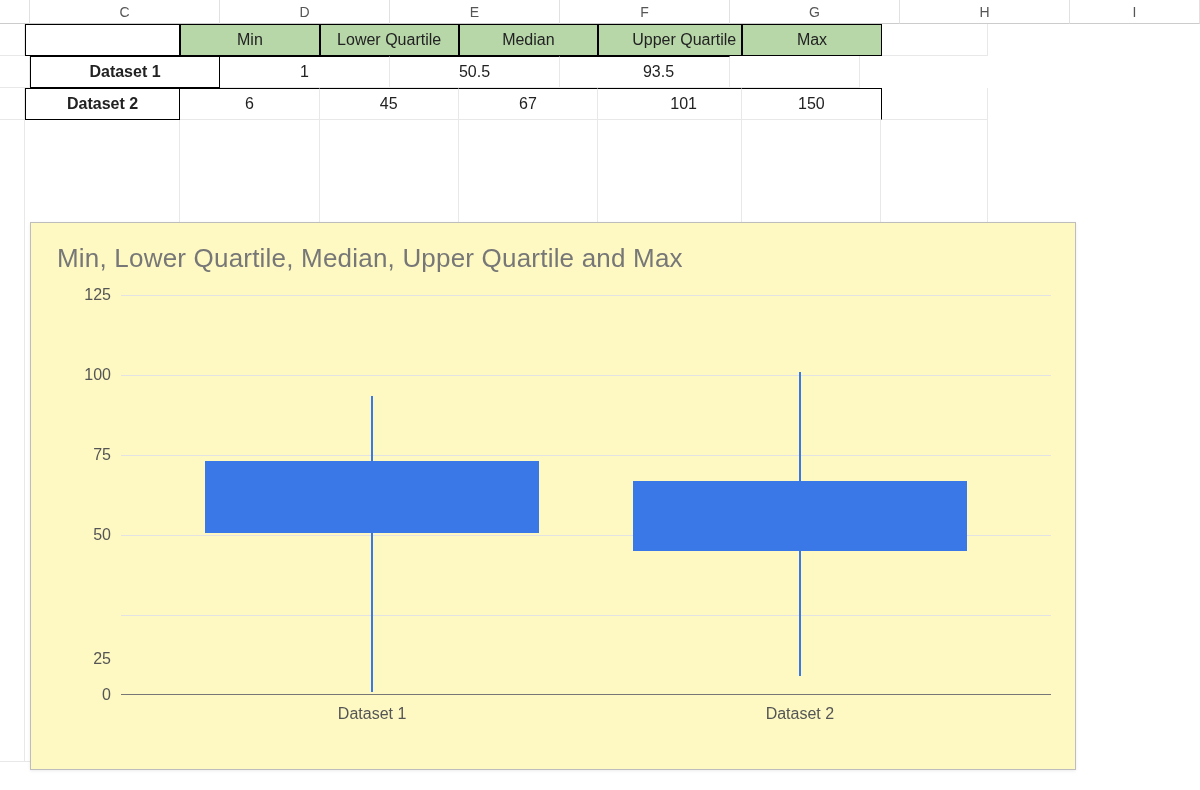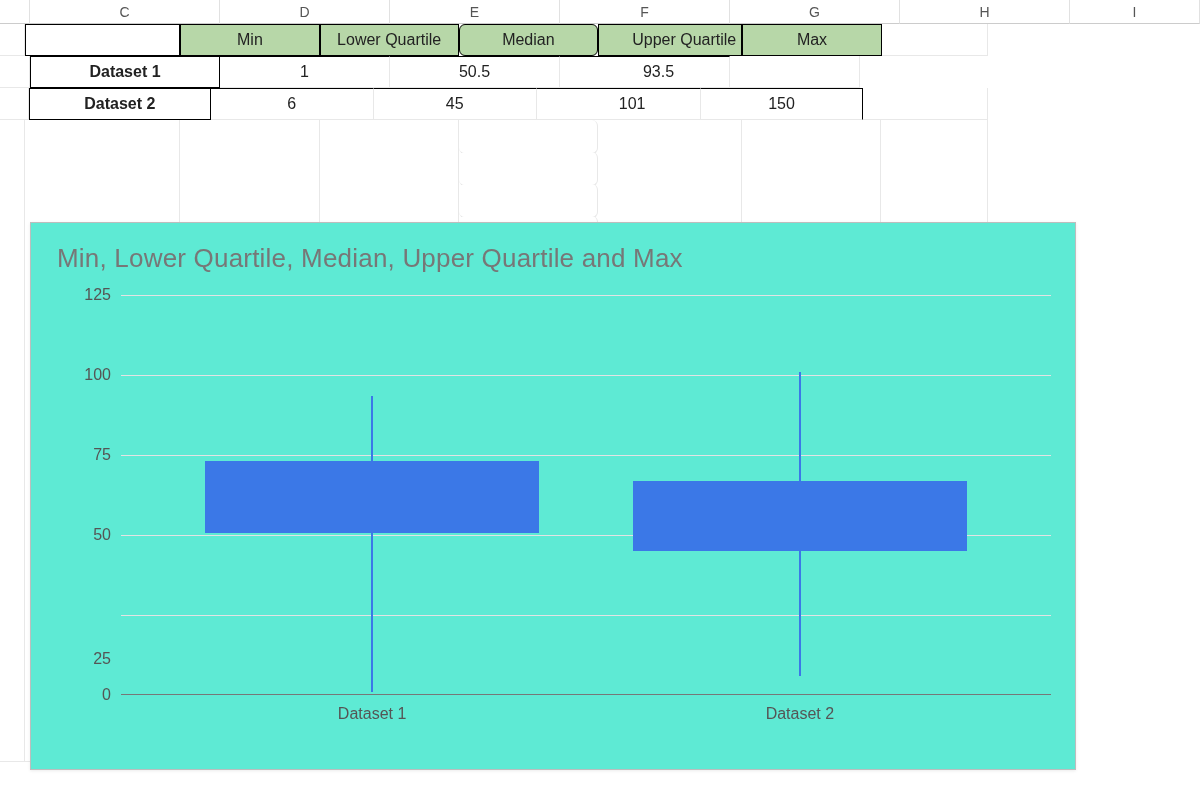--- a/index.html
+++ b/index.html
@@ -53,21 +53,21 @@
     align-items: center;
     justify-content: center;
     font-size: 16px;
     position: relative;
     background:#fff;
   }
   .row .lead { width:30px; }
   .row .cC { width:190px; }
   .row .cD { width:170px; }
   .row .cE { width:170px; }
-  .row .cF { width:170px;border-radius:6px; }
+  .row .cF { width:170px; }
   .row .cG { width:170px;padding-left:28px; }
   .row .cH { width:170px; }
   .row .cI { width:130px; }
 
   .hdr-green {
     background: #b7d7a8 !important;
     border: 1px solid #000 !important;
   }
   .row-label {
     font-weight: bold;
@@ -79,21 +79,21 @@
   }
   .data-cell.last { border-right:1px solid #000; }
 
   .chart-shell {
     position: absolute;
     left: 30px;
     top: 198px;
     width: 1046px;
     height: 548px;
     border: 1px solid #bdbdbd;
-    background: #5eead4;
+    background: #fef9c3;
     box-shadow: 0 1px 3px rgba(0,0,0,.08);
   }
   .chart-title {
     position: absolute;
     left: 26px;
     top: 20px;
     font-size: 26px;
     color: #777;
     letter-spacing: .2px;
   }
@@ -184,20 +184,21 @@
       <div class="cell cE data-cell">50.5</div>
       <div class="cell cG data-cell">93.5</div>
       <div class="cell cI"></div>
     </div>
 
     <div class="row">
       <div class="cell lead"></div>
       <div class="cell cC row-label">Dataset 2</div>
       <div class="cell cD data-cell">6</div>
       <div class="cell cE data-cell">45</div>
+      <div class="cell cF data-cell">67</div>
       <div class="cell cG data-cell">101</div>
       <div class="cell cH data-cell last">150</div>
       <div class="cell cI"></div>
     </div>
 
     <div class="blank-rows">
       <div class="row">
           <div class="cell lead"></div>
           <div class="cell cC"></div>
           <div class="cell cD"></div>

